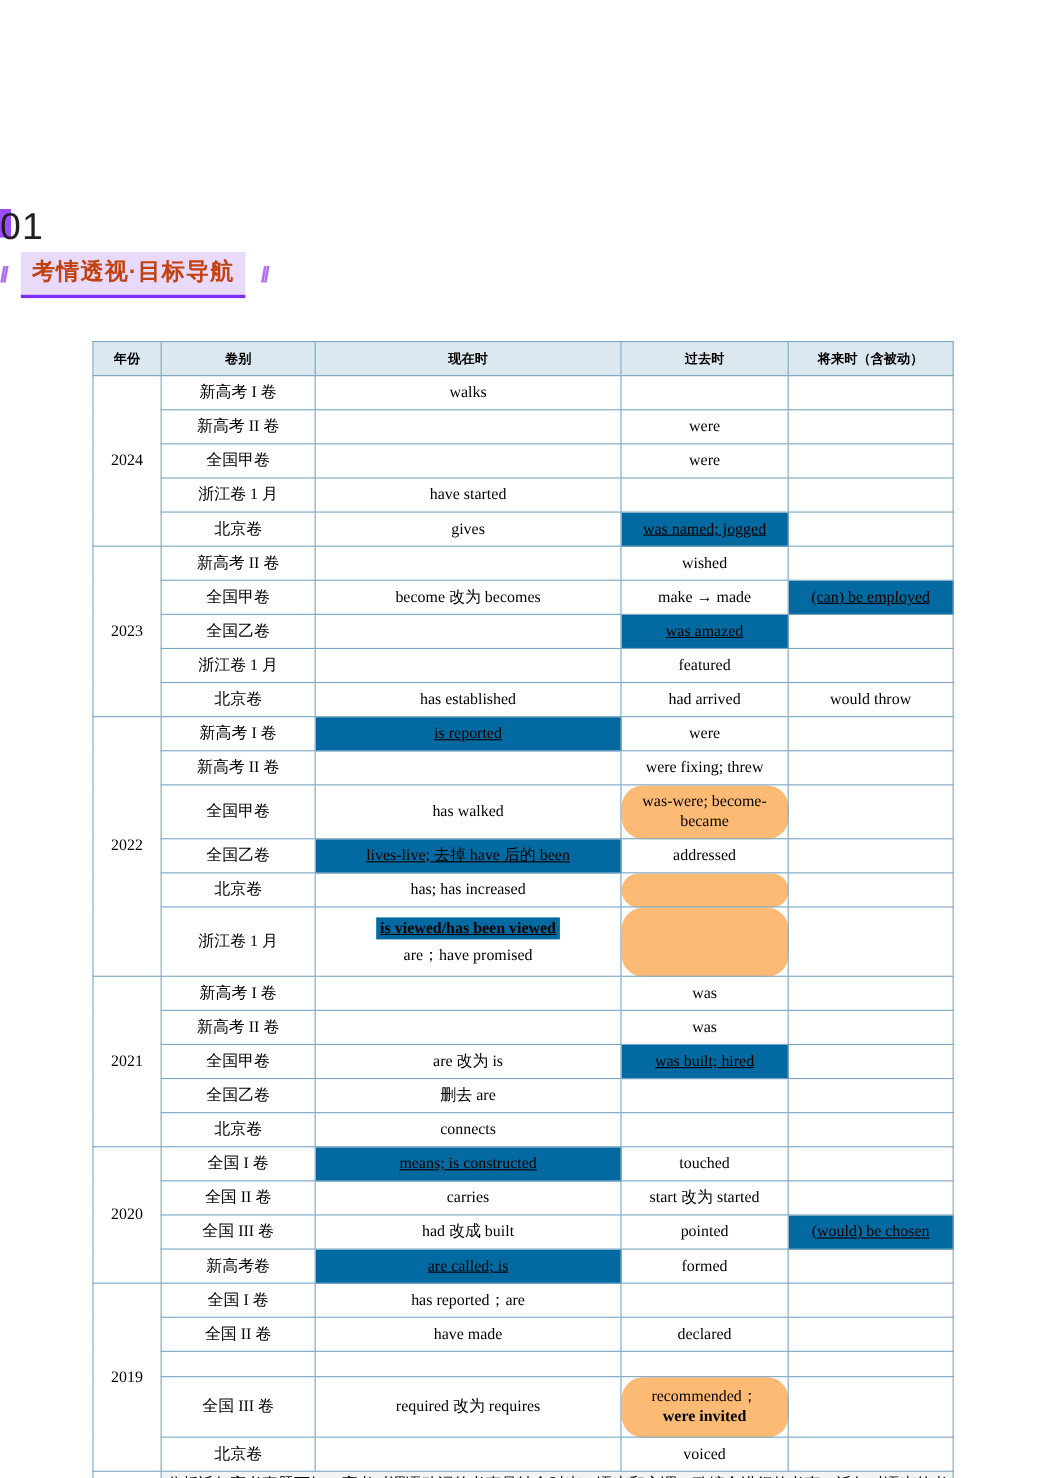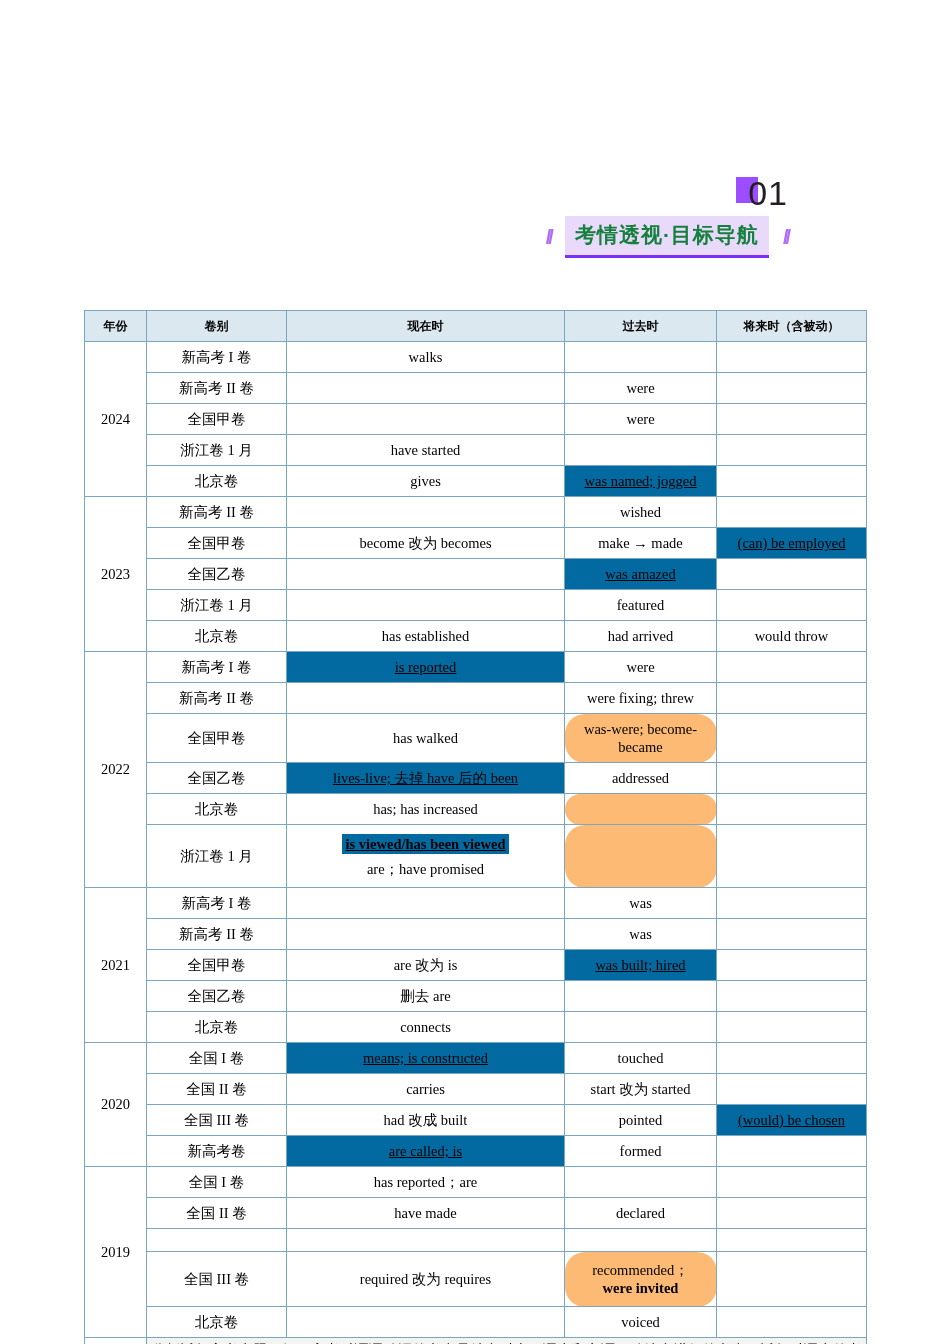--- a/index.html
+++ b/index.html
@@ -17,24 +17,24 @@
   .page {
     position: relative;
     width: 950px;
     height: 1344px;
     box-sizing: border-box;
   }
 
   
   .heading-wrap {
     position: absolute;
-    top: 172px;
+    top: 185px;
     left: 0;
     width: 788px;
-    text-align: right;
+    text-align: left;
   }
   .num-row {
     position: relative;
     height: 42px;
   }
   .num-badge {
     display: inline-block;
     position: relative;
     font-family: "Liberation Sans", sans-serif;
     font-size: 34px;
@@ -71,21 +71,21 @@
     letter-spacing: -3px;
     vertical-align: middle;
   }
   .slashes.left { margin-right: 10px; }
   .slashes.right { margin-left: 10px; }
   .title-text {
     display: inline-block;
     font-family: "Liberation Sans", sans-serif;
     font-size: 21px;
     font-weight: bold;
-    color: #15803d;
+    color: #c2410c;
     background: #e9d9fb;
     padding: 2px 10px 3px 10px;
     border-bottom: 3px solid #7b2ff7;
     letter-spacing: 1px;
     vertical-align: middle;
   }
 
   
   .table-wrap {
     position: absolute;

